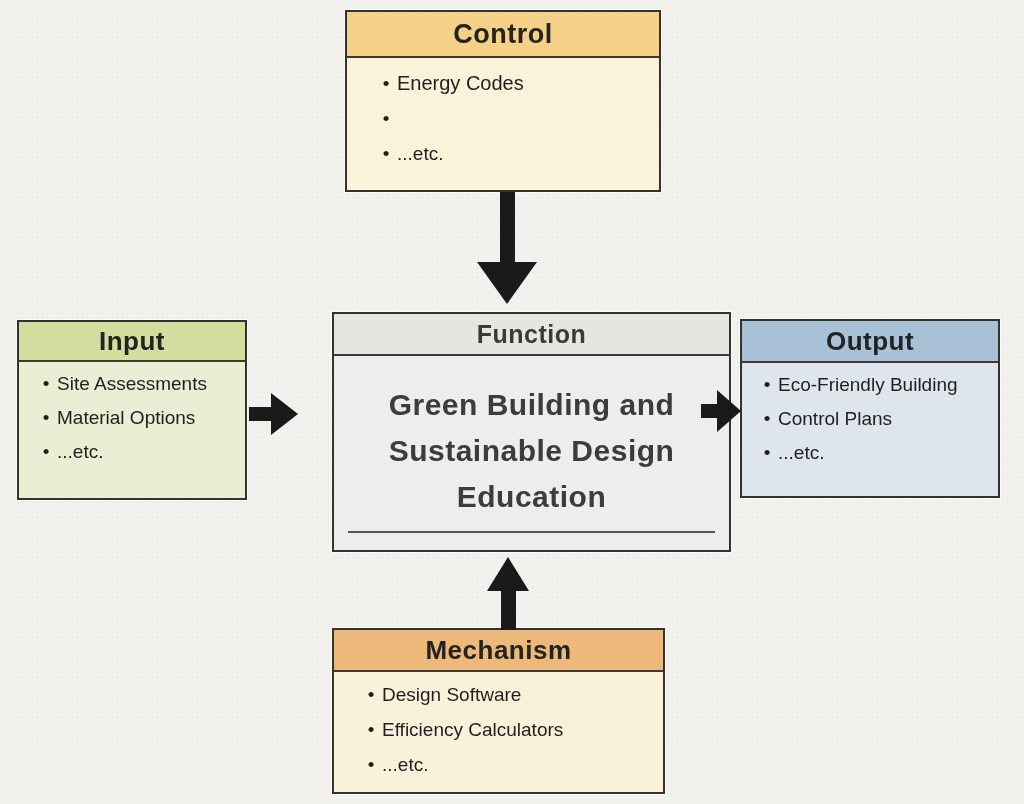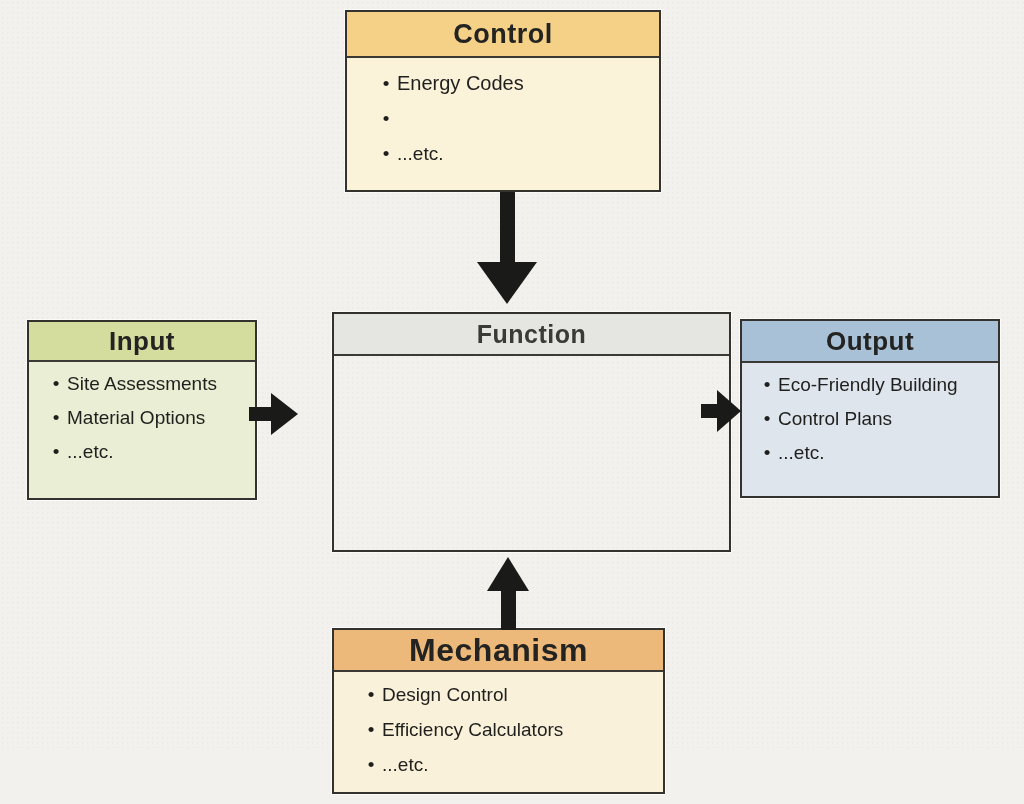--- a/index.html
+++ b/index.html
@@ -57,21 +57,21 @@
 
   
   #control-box { left: 345px; top: 10px; width: 316px; height: 182px; }
   #control-box .box-header { height: 46px; background: #f5d187; }
   #control-box .box-title { font-size: 27px; }
   #control-box .box-body { background: #fbf2da; padding: 14px 10px 0 28px; }
   #control-box li { font-size: 20px; margin-bottom: 13px; }
   #control-box li.etc { margin-top: 8px; font-size: 19px; }
 
   
-  #input-box { left: 27px; top: 320px; width: 230px; height: 180px; }
+  #input-box { left: 17px; top: 320px; width: 230px; height: 180px; }
   #input-box .box-header { height: 40px; background: #d4dc9e; }
   #input-box .box-title { font-size: 26px; }
   #input-box .box-body { background: #eaeed4; padding: 11px 4px 0 16px; }
   #input-box li { font-size: 19px; margin-bottom: 12px; }
   #input-box li.etc { margin-top: 6px; }
 
   
   #function-box { left: 300px; top: 312px; width: 399px; height: 240px; margin-left: 32px; }
   #function-box .box-header { height: 42px; background: #e5e5e2; }
   #function-box .box-title { font-size: 25px; color: #3a3a37; }
@@ -95,21 +95,21 @@
   #output-box { left: 740px; top: 319px; width: 260px; height: 179px; }
   #output-box .box-header { height: 42px; background: #a9c1d7; }
   #output-box .box-title { font-size: 26px; }
   #output-box .box-body { background: #dee5ed; padding: 11px 2px 0 14px; }
   #output-box li { font-size: 19px; margin-bottom: 12px; }
   #output-box li.etc { margin-top: 6px; }
 
   
   #mechanism-box { left: 332px; top: 628px; width: 333px; height: 166px; }
   #mechanism-box .box-header { height: 42px; background: #edb97a; }
-  #mechanism-box .box-title { font-size: 32px; }
+  #mechanism-box .box-title { font-size: 26px; }
   #mechanism-box .box-body { background: #f9f1da; padding: 12px 8px 0 26px; }
   #mechanism-box li { font-size: 19px; margin-bottom: 13px; }
   #mechanism-box li.etc { margin-top: 5px; }
 
   
   .arrow-part { position: absolute; background: #1a1a18; }
   .arrow-head { position: absolute; width: 0; height: 0; background: transparent; }
 
   #arrow-down-shaft { left: 500px; top: 192px; width: 15px; height: 72px; }
   #arrow-down-head {
@@ -185,20 +185,28 @@
             <span>...etc.</span>
           </li>
       </ul>
     </div>
   </div>
 
   <div class="box" id="function-box">
     <div class="box-header">
       <span class="box-title">Function</span>
     </div>
+    <div class="box-body dotted">
+      <div class="function-lines">
+        <div>Green Building and</div>
+        <div>Sustainable Design</div>
+        <div>Education</div>
+      </div>
+      <div id="function-underline"></div>
+    </div>
   </div>
 
   <div class="box" id="output-box">
     <div class="box-header">
       <span class="box-title">Output</span>
     </div>
     <div class="box-body dotted">
       <ul>
         <li>
             <span class="bullet">•</span>
@@ -217,21 +225,21 @@
   </div>
 
   <div class="box" id="mechanism-box">
     <div class="box-header">
       <span class="box-title">Mechanism</span>
     </div>
     <div class="box-body dotted">
       <ul>
         <li>
             <span class="bullet">•</span>
-            <span>Design Control</span>
+            <span>Design Software</span>
           </li>
         <li>
             <span class="bullet">•</span>
             <span>Efficiency Calculators</span>
           </li>
         <li class="etc">
             <span class="bullet">•</span>
             <span>...etc.</span>
           </li>
       </ul>

